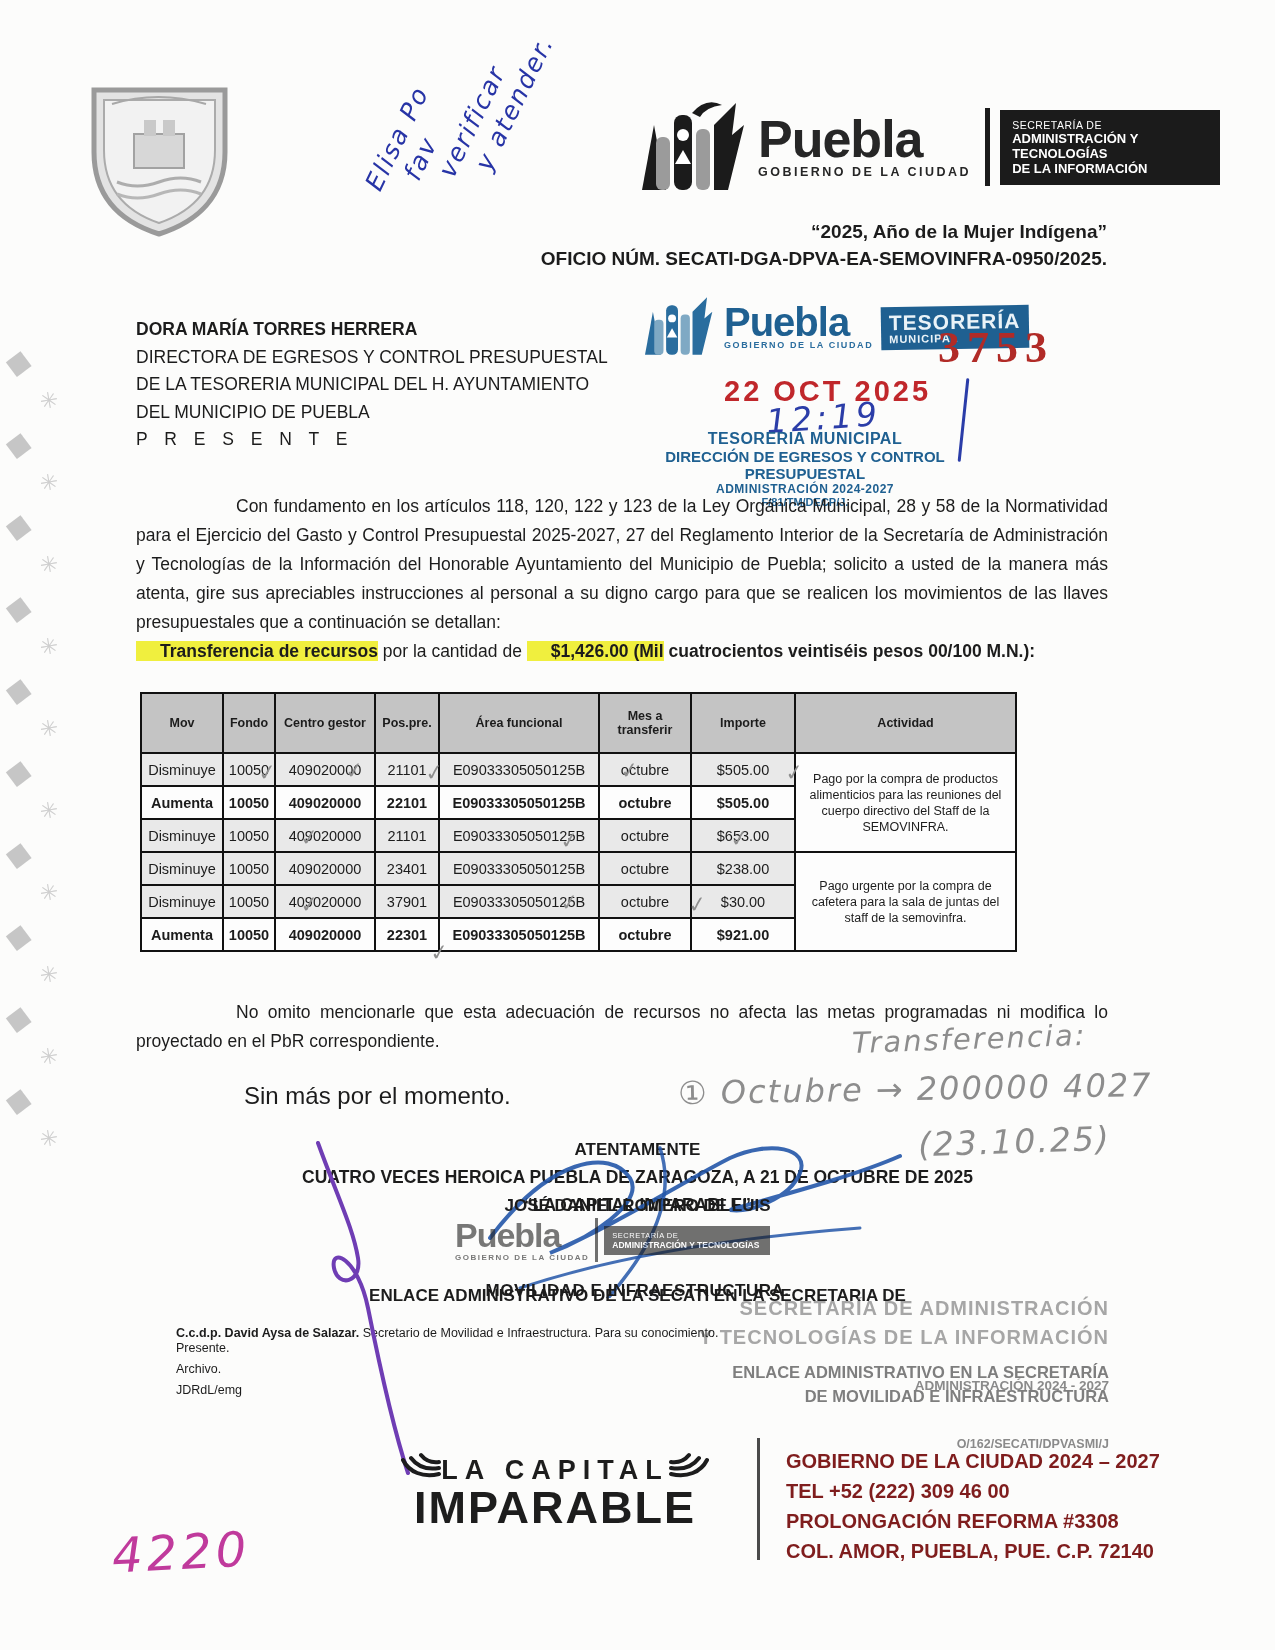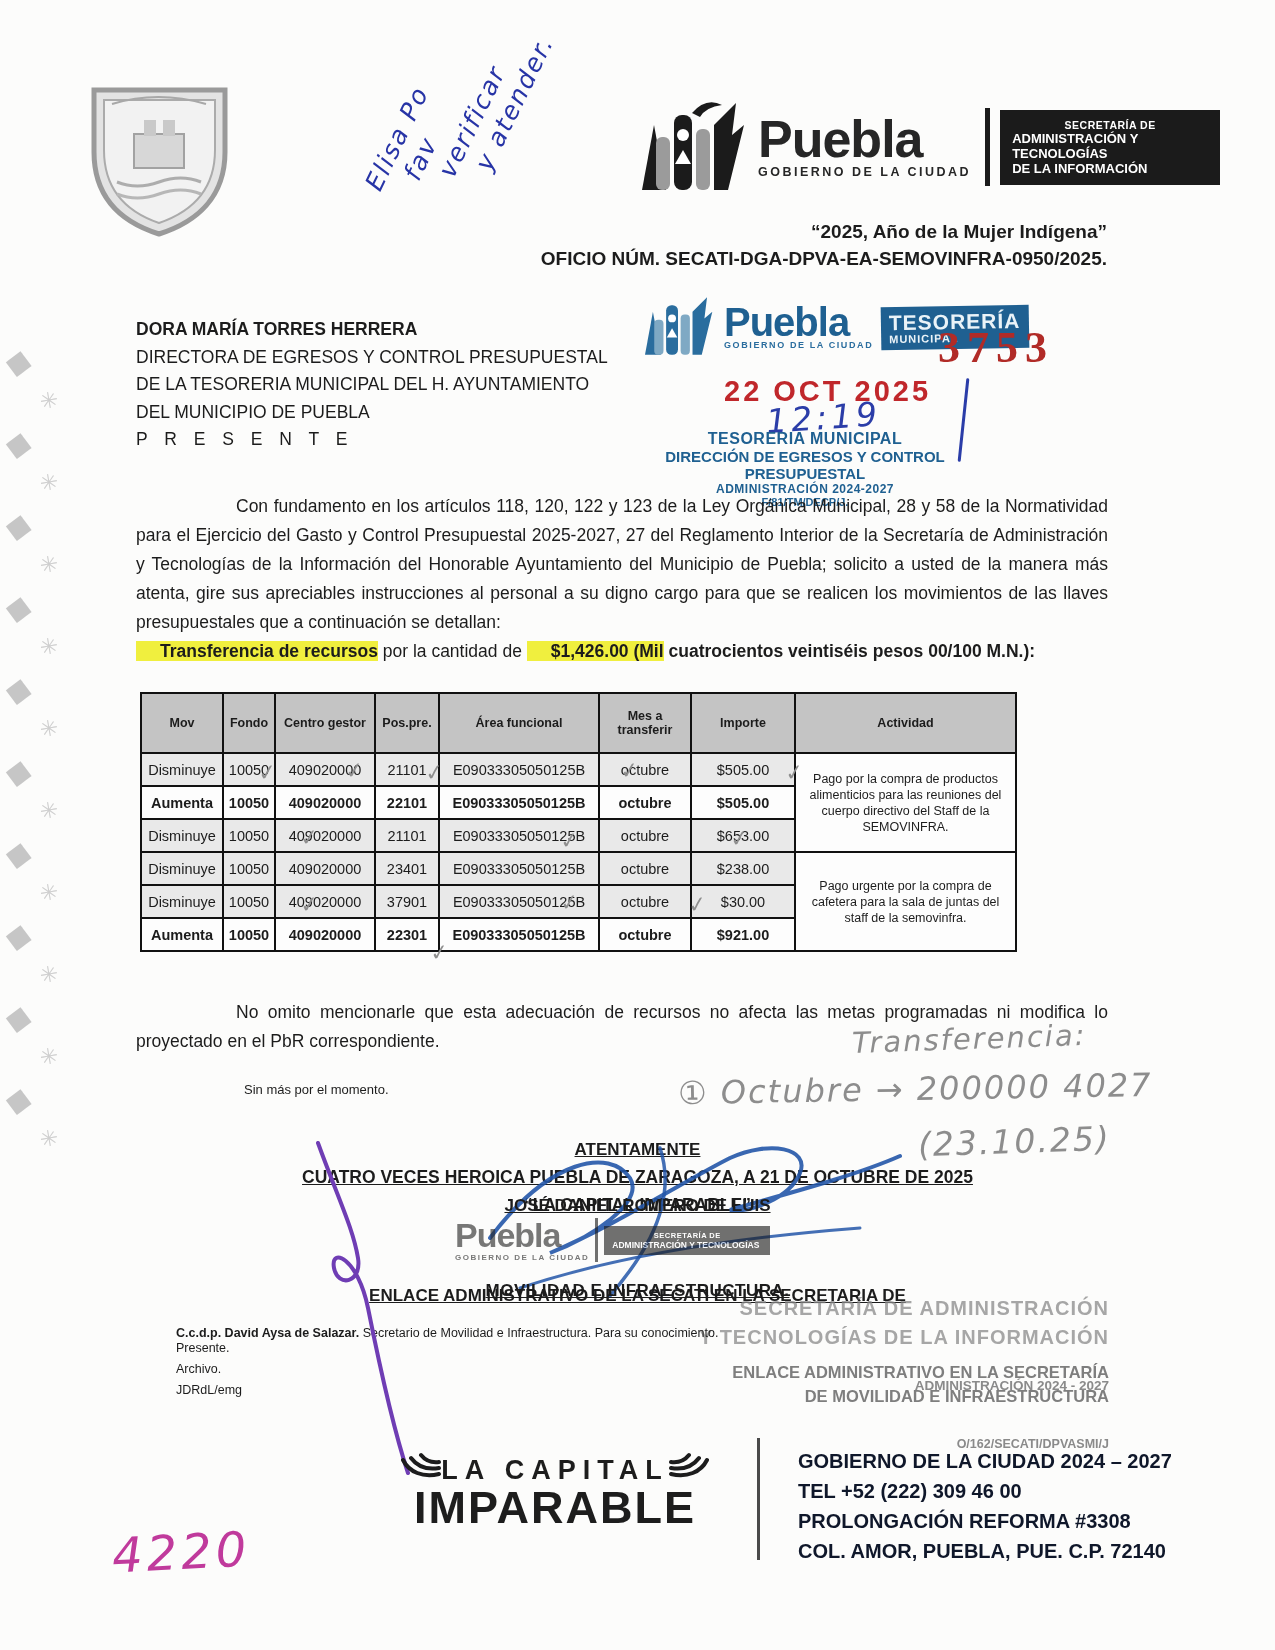--- a/index.html
+++ b/index.html
@@ -23,21 +23,21 @@
   .hw-top div:nth-child(3){margin-left:44px;}
   .hw-top div:nth-child(4){margin-left:66px;}
 
   
   .header-logo{position:absolute;left:632px;top:95px;display:flex;align-items:center;}
   .pb-icon{margin-right:6px;}
   .pb-word{font-size:52px;font-weight:800;letter-spacing:-1px;color:#262626;line-height:48px;}
   .pb-gob{font-size:12.5px;font-weight:800;letter-spacing:2.5px;color:#262626;margin-top:2px;}
   .pb-bar{width:5px;height:78px;background:#1b1b1b;margin:0 10px 0 14px;}
   .pb-box{background:#1b1b1b;color:#fff;padding:9px 12px;width:196px;}
-  .pb-box .s1{font-size:10.5px;font-weight:700;letter-spacing:.5px;text-align:center;}
+  .pb-box .s1{font-size:10.5px;font-weight:400;letter-spacing:.5px;}
   .pb-box .s2{font-size:13px;font-weight:800;line-height:15px;}
 
   .motto{position:absolute;right:168px;top:221px;font-weight:800;font-size:19px;}
   .oficio{position:absolute;right:168px;top:248px;font-weight:800;font-size:19px;}
 
   
   .addressee{position:absolute;left:136px;top:316px;font-size:17.5px;line-height:27.5px;}
   .addressee .name{font-weight:800;}
   .addressee .presente{letter-spacing:6px;}
   .stamp-row{position:absolute;left:638px;top:292px;display:flex;align-items:center;}
@@ -54,21 +54,21 @@
   .st-lines .l1{font-size:16px;letter-spacing:.5px;}
   .st-lines .l2{font-size:15px;}
   .st-lines .l3{font-size:15px;}
   .st-lines .l4{font-size:12px;letter-spacing:.5px;}
   .st-lines .l5{font-size:11px;}
 
   
   .para{position:absolute;left:136px;width:972px;font-size:17.5px;line-height:29px;text-align:justify;}
   .p1{top:492px;text-indent:100px;}
   .p2{top:998px;text-indent:100px;}
-  .sinmas{position:absolute;left:244px;top:1082px;font-size:13px;}
+  .sinmas{position:absolute;left:244px;top:1082px;font-size:24px;}
 
   .transfer{position:absolute;left:136px;top:641px;font-size:17.5px;}
   .hl{background:#f0ef3e;padding-left:24px;}
   .bold{font-weight:800;}
 
   
   table.transfer-table{position:absolute;left:140px;top:692px;border-collapse:collapse;table-layout:fixed;width:875px;
         font-size:14.5px;}
   .transfer-table th,.transfer-table td{border:2.5px solid #111;padding:2px 4px;text-align:center;overflow:hidden;}
   .transfer-table thead th{background:#c4c4c4;font-size:12.5px;font-weight:800;height:54px;}
@@ -83,21 +83,21 @@
 
   .check{position:absolute;color:#8f8f8f;font-size:22px;transform:rotate(-8deg);font-family:"DejaVu Sans",sans-serif;}
 
   
   .hw-pencil{position:absolute;color:#8d8d8d;font-family:"DejaVu Sans",sans-serif;font-style:italic;letter-spacing:2px;}
   .hwp1{left:852px;top:1022px;font-size:29px;transform:rotate(-2deg);}
   .hwp2{left:678px;top:1070px;font-size:32px;transform:rotate(-1deg);}
   .hwp3{left:918px;top:1122px;font-size:33px;transform:rotate(-2deg);}
 
   
-  .centerline{position:absolute;left:0;width:1275px;text-align:center;font-weight:800;text-decoration:underline;}
+  .centerline{position:absolute;left:0;width:1275px;text-align:center;font-weight:800;}
   .atent{top:1140px;font-size:17px;}
   .cityline{top:1167px;font-size:17.5px;}
   .capital{top:1195px;font-size:17.5px;}
 
   
   .sig-svg{position:absolute;left:430px;top:1118px;}
   .sig-stamp{position:absolute;left:455px;top:1218px;display:flex;align-items:center;opacity:.62;filter:grayscale(1);}
   .sig-stamp .pb-word{font-size:34px;line-height:32px;}
   .sig-stamp .pb-gob{font-size:8px;letter-spacing:1.5px;}
   .sig-stamp .pb-bar{height:44px;width:3px;margin:0 6px;}
@@ -121,21 +121,21 @@
   .cc div{margin-bottom:6px;}
 
   .purple-svg{position:absolute;left:298px;top:1138px;}
 
   
   .foot-div{position:absolute;left:757px;top:1438px;width:2.5px;height:122px;background:#4a4a4a;}
   .foot-logo{position:absolute;left:390px;top:1452px;width:330px;text-align:center;color:#1d1d1d;}
   .fl-top{display:flex;align-items:flex-end;justify-content:center;gap:0;}
   .fl-capital{font-size:27px;font-weight:800;letter-spacing:7px;}
   .fl-imparable{font-size:45px;font-weight:800;letter-spacing:2px;line-height:44px;}
-  .foot-text{position:absolute;left:786px;top:1446px;color:#0f172a;font-size:20px;line-height:30px;font-weight:700;margin-left:12px;}
+  .foot-text{position:absolute;left:786px;top:1446px;color:#7f1d1d;font-size:20px;line-height:30px;font-weight:700;}
 
   .hw-4220{position:absolute;left:112px;top:1524px;color:#c03a9c;font-family:"DejaVu Sans",sans-serif;font-style:italic;font-size:48px;letter-spacing:4px;transform:rotate(-3deg);}
 </style>
 </head>
 <body>
 
 <div class="page">
 
   <div class="ornaments">
       <span class="orn orn0">◆</span>

